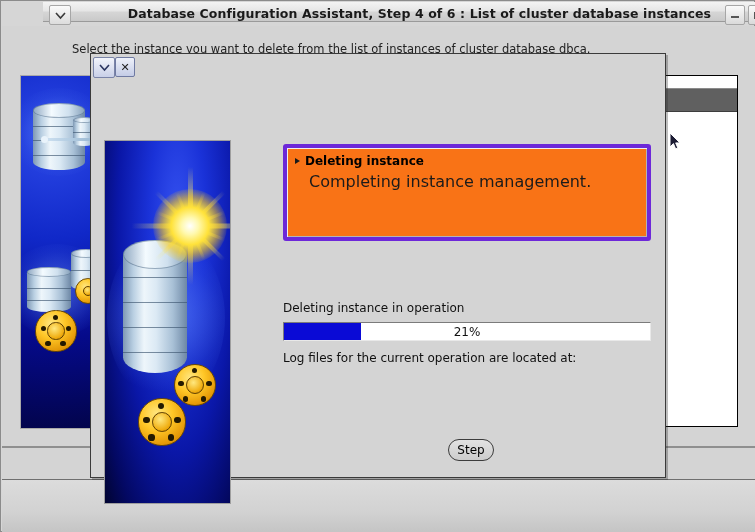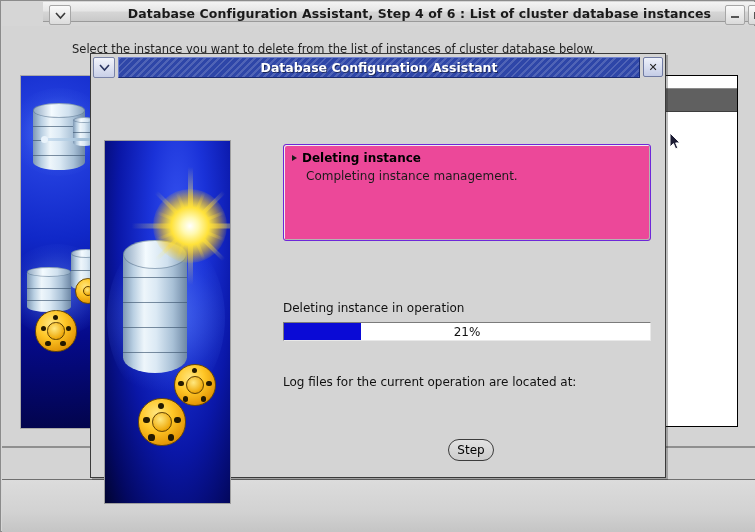--- a/index.html
+++ b/index.html
@@ -201,56 +201,56 @@
   }
   .star .ray{
     position:absolute;left:50%;top:50%;
     background:linear-gradient(to bottom, rgba(255,240,120,0.0) 0%, rgba(255,235,90,0.95) 45%, rgba(255,230,70,0.0) 100%);
     transform-origin:50% 50%;
   }
 
   
   .taskbox{
     position:absolute;left:190px;top:65px;width:368px;height:97px;
-    background:#ec4899;
-    border:1px solid #6d28d9;
+    background:#f97316;
+    border:4px solid #6d28d9;
     border-radius:3px;
     box-shadow:inset 1px 1px 0 #efefef, inset -1px -1px 0 #b4b4b4;
     box-sizing:border-box;
   }
   .task-row{position:absolute;left:8px;top:6px;display:flex;align-items:center;gap:5px;}
   .task-arrow{
     width:0;height:0;
     border-left:5px solid #1a1a1a;
     border-top:3.5px solid transparent;
     border-bottom:3.5px solid transparent;
   }
   .task-title{font-size:12px;font-weight:bold;color:#000;}
   .task-sub{
-    position:absolute;left:22px;top:24px;font-size:12px;color:#1b1b1b;
+    position:absolute;left:22px;top:24px;font-size:16px;color:#1b1b1b;
   }
 
   .prog-label{position:absolute;left:190px;top:222px;font-size:12px;color:#111;}
   .progbar{
     position:absolute;left:190px;top:243px;width:368px;height:19px;
     background:#ffffff;
     border-top:1px solid #7b7b7b;border-left:1px solid #7b7b7b;
     border-bottom:1px solid #e9e9e9;border-right:1px solid #e9e9e9;
     box-sizing:border-box;overflow:hidden;
   }
   .progfill{
     position:absolute;left:0;top:0;height:100%;
     background:#0a0ad6;
   }
   .progtext{
     position:absolute;left:0;top:0;width:100%;height:100%;
     display:flex;align-items:center;justify-content:center;
     font-size:12px;color:#111;
   }
-  .log1{position:absolute;left:190px;top:272px;font-size:12px;color:#111;margin-top:24px;}
+  .log1{position:absolute;left:190px;top:272px;font-size:12px;color:#111;}
   .log2{position:absolute;left:190px;top:288px;font-size:12px;color:#111;}
 
   .stopbtn{
     position:absolute;left:355px;top:360px;width:46px;height:22px;
     background:linear-gradient(to bottom,#e2e2e2,#cccccc);
     border:1px solid #3c3c3c;border-radius:11px;
     display:flex;align-items:center;justify-content:center;
     font-size:12px;color:#000;box-sizing:border-box;
   }
 
@@ -281,21 +281,21 @@
           <div class="glyph-max"></div>
         </div>
         <div class="wbtn">
           <span>✕</span>
         </div>
       </div>
     </div>
 
     <div class="outer-body">
 
-      <div class="outer-hint">Select the instance you want to delete from the list of instances of cluster database below.</div>
+      <div class="outer-hint">Select the instance you want to delete from the list of instances of cluster database dbca.</div>
 
       <div class="outer-graphic">
         <div class="glow" style="left:-12px;top:12px;width:100px;height:88px;"></div>
         <div class="cyl" style="left:12px;top:28px;width:52px;height:66px;">
           <div class="body"></div>
           <div class="top"></div>
           <div class="ring" style="top:33%;"></div>
           <div class="ring" style="top:55%;"></div>
           <div class="ring" style="top:77%;"></div>
         </div>
@@ -368,23 +368,20 @@
     </div>
   </div>
 
   <div class="dlg">
 
     <div class="dlg-titlebar">
       <div class="dlg-menubtn">
         <svg width="11" height="9" viewBox="0 0 11 9">
           <path d="M1 2 L5.5 7 L10 2" fill="none" stroke="#2b3560" stroke-width="1.6"></path>
         </svg>
-      </div>
-      <div class="dlg-titlefill">
-        <span class="dlg-title">Database Configuration Assistant</span>
       </div>
       <div class="dlg-closebtn">
         <span>✕</span>
       </div>
     </div>
 
     <div class="dlg-body">
 
       <div class="splash">
         <div class="glow" style="left:2px;top:92px;width:118px;height:170px;"></div>

